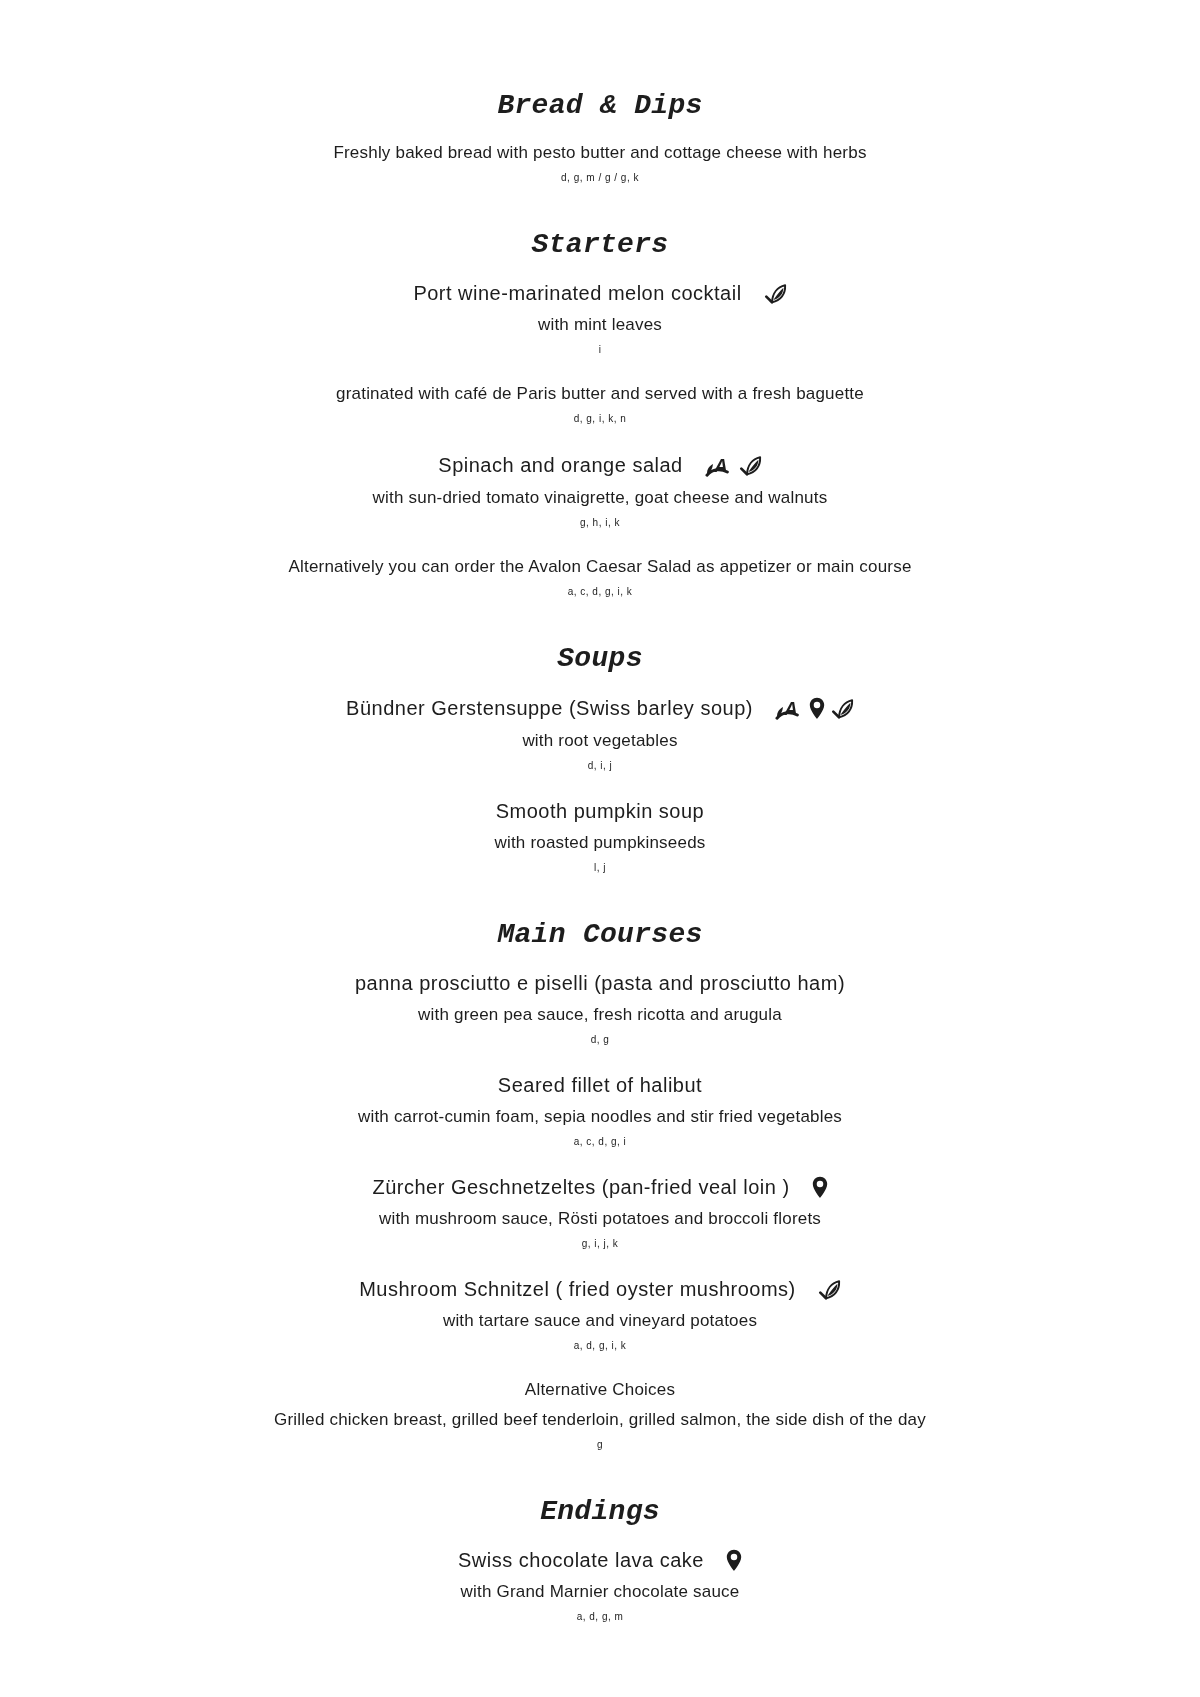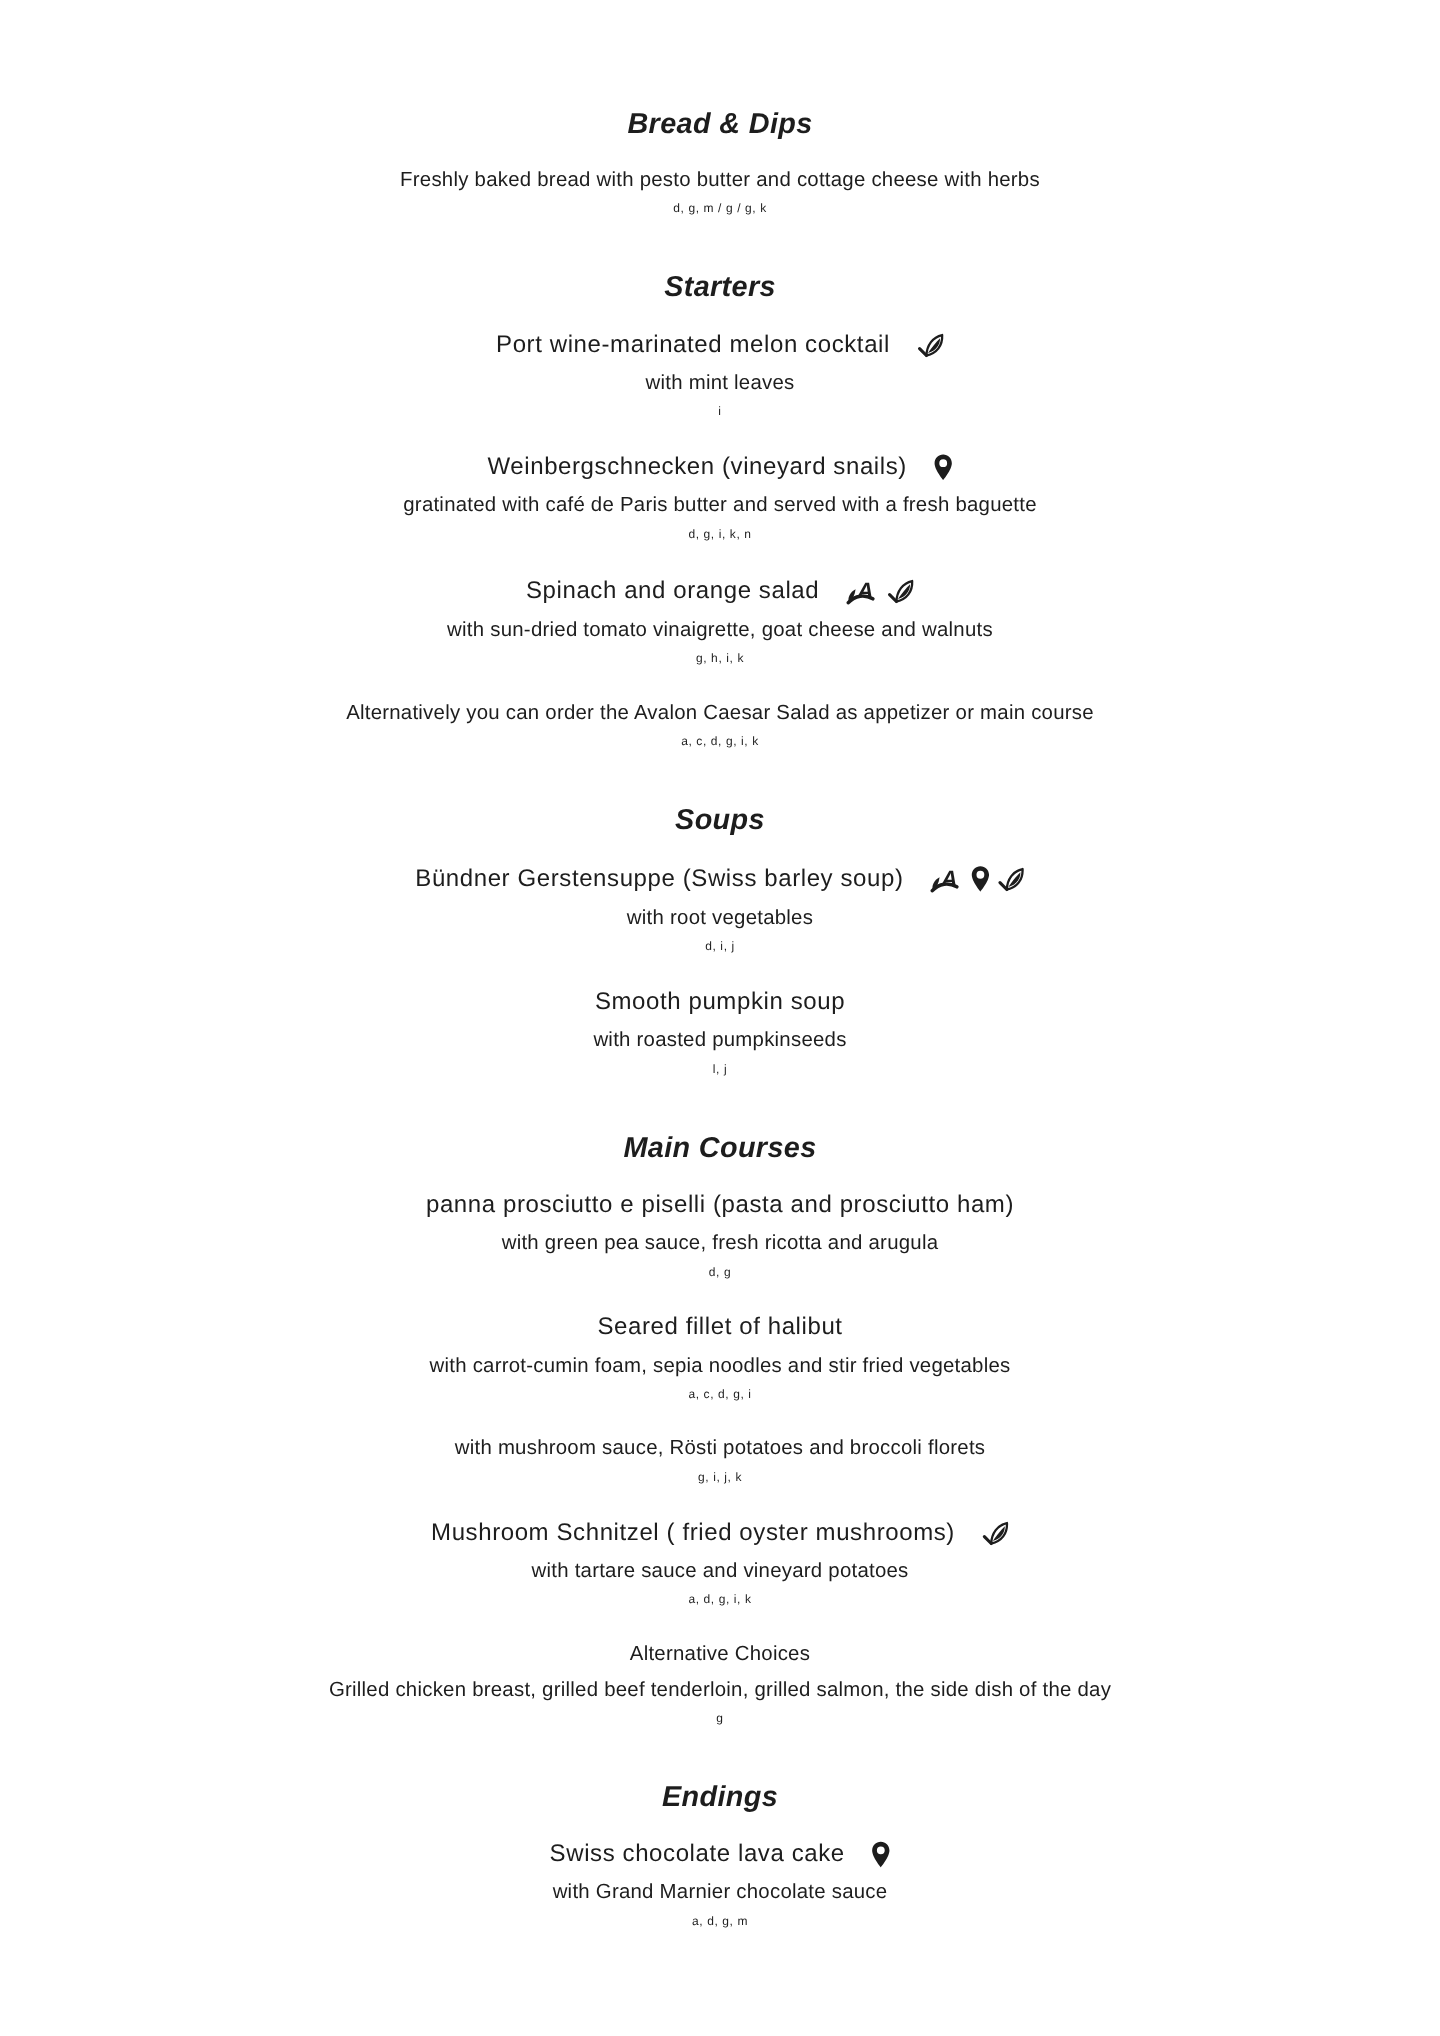--- a/index.html
+++ b/index.html
@@ -10,25 +10,26 @@
     color: #1d1d1d;
     font-family: "Liberation Sans", sans-serif;
     overflow: hidden;
   }
   .page {
     padding-top: 90px;
     text-align: center;
   }
   .menu-section { margin-bottom: 46px; }
   .section-title {
-    font-size: 24px;
+    font-size: 28px;
     font-weight: bold;
     font-style: italic;
     letter-spacing: 0.3px;
     margin: 0 0 22px 0;
+    font-family: Liberation Mono, monospace;
   }
   .menu-item { margin-bottom: 29px; }
   .menu-item:last-child { margin-bottom: 0; }
   .name-row {
     display: flex;
     justify-content: center;
     align-items: center;
     gap: 22px;
   }
   .item-name {
@@ -73,30 +74,20 @@
                   <path d="M9 22 C9.5 12 15 4.5 24 2.5 C24.5 12.5 19 20 9 22 Z" fill="none" stroke="#1d1d1d" stroke-width="2.2" stroke-linejoin="round"></path>
                   <path d="M10.5 19.5 C14 14.5 18 9.5 22 5.5 C22 12 18 17.5 10.5 19.5 Z" fill="#1d1d1d"></path>
                 </svg>
               </span>
             </span>
           </div>
           <div class="item-desc pre">with mint leaves</div>
           <div class="item-allergens pre">i</div>
         </div>
         <div class="menu-item">
-          <div class="name-row">
-            <span class="item-name">Weinbergschnecken (vineyard snails)</span>
-            <span class="icons">
-              <span class="icon">
-                <svg width="16" height="23" viewBox="0 0 24 34" aria-hidden="true">
-                  <path fill-rule="evenodd" fill="#1d1d1d" d="M12 1 C6 1 1.2 5.8 1.2 11.8 c0 8.2 10.8 21 10.8 21 s10.8 -12.8 10.8 -21 C22.8 5.8 18 1 12 1 Z M12 16.6 a4.9 4.9 0 1 1 0 -9.8 a4.9 4.9 0 0 1 0 9.8 Z"></path>
-                </svg>
-              </span>
-            </span>
-          </div>
           <div class="item-desc pre">gratinated with café de Paris butter and served with a fresh baguette</div>
           <div class="item-allergens pre">d, g, i, k, n</div>
         </div>
         <div class="menu-item">
           <div class="name-row">
             <span class="item-name">Spinach and orange salad</span>
             <span class="icons">
               <span class="icon">
                 <svg width="28" height="25" viewBox="0 0 30 27" aria-hidden="true">
                   <text x="10" y="20" font-style="italic" font-weight="bold" font-size="20" font-family="Liberation Sans, sans-serif" fill="#1d1d1d">A</text>
@@ -169,20 +160,30 @@
           <div class="item-allergens pre">d, g</div>
         </div>
         <div class="menu-item">
           <div class="name-row">
             <span class="item-name">Seared fillet of halibut</span>
           </div>
           <div class="item-desc pre">with carrot-cumin foam, sepia noodles and stir fried vegetables</div>
           <div class="item-allergens pre">a, c, d, g, i</div>
         </div>
         <div class="menu-item">
+          <div class="name-row">
+            <span class="item-name">Zürcher Geschnetzeltes (pan-fried veal loin )</span>
+            <span class="icons">
+              <span class="icon">
+                <svg width="16" height="23" viewBox="0 0 24 34" aria-hidden="true">
+                  <path fill-rule="evenodd" fill="#1d1d1d" d="M12 1 C6 1 1.2 5.8 1.2 11.8 c0 8.2 10.8 21 10.8 21 s10.8 -12.8 10.8 -21 C22.8 5.8 18 1 12 1 Z M12 16.6 a4.9 4.9 0 1 1 0 -9.8 a4.9 4.9 0 0 1 0 9.8 Z"></path>
+                </svg>
+              </span>
+            </span>
+          </div>
           <div class="item-desc pre">with mushroom sauce, Rösti potatoes and broccoli florets</div>
           <div class="item-allergens pre">g, i, j, k</div>
         </div>
         <div class="menu-item">
           <div class="name-row">
             <span class="item-name">Mushroom Schnitzel ( fried oyster mushrooms)</span>
             <span class="icons">
               <span class="icon">
                 <svg width="23" height="21" viewBox="0 0 26 24" aria-hidden="true">
                   <path d="M2.5 15.5 L9 22" stroke="#1d1d1d" stroke-width="3" stroke-linecap="round" fill="none"></path>

